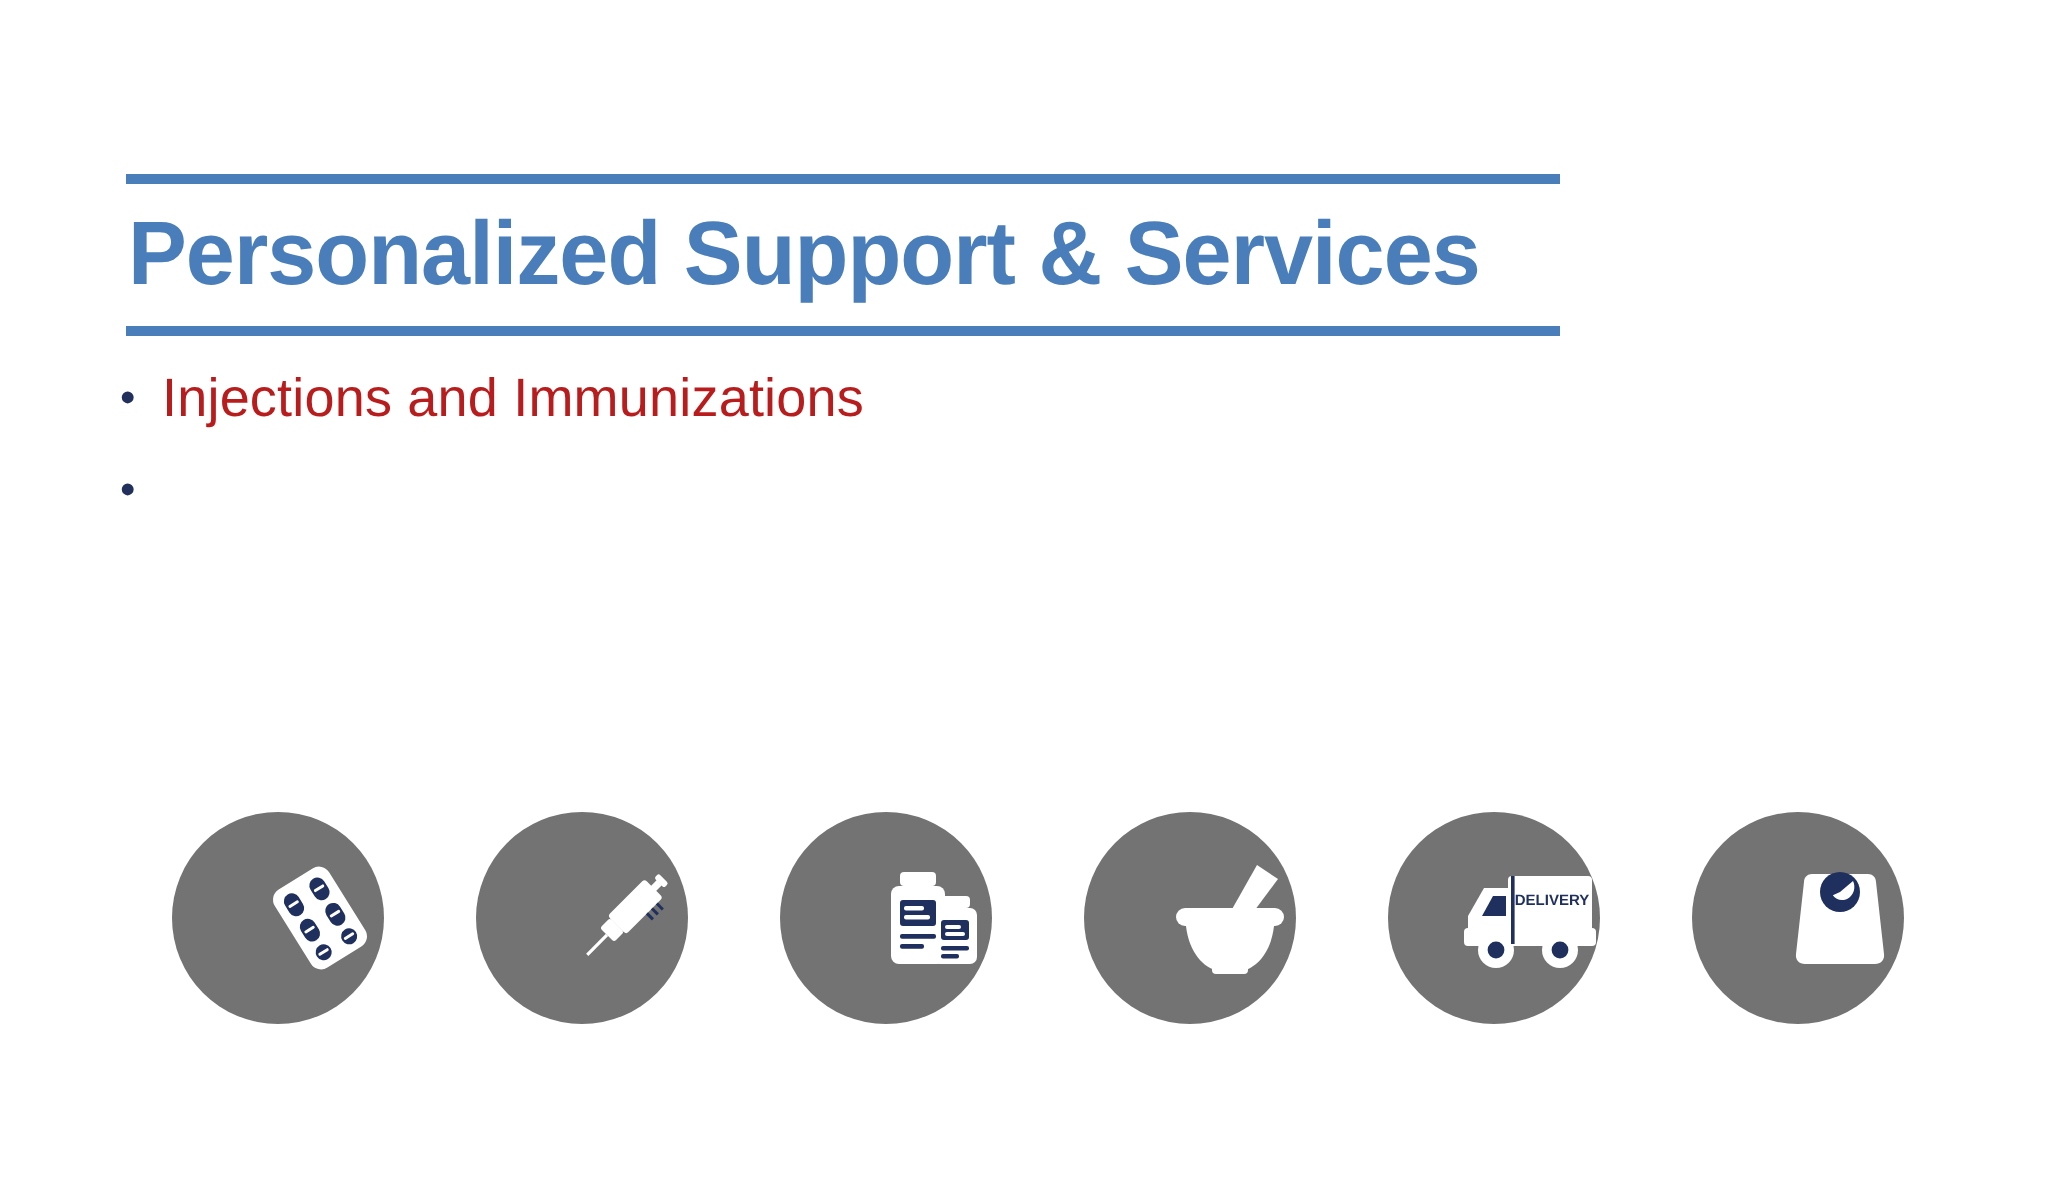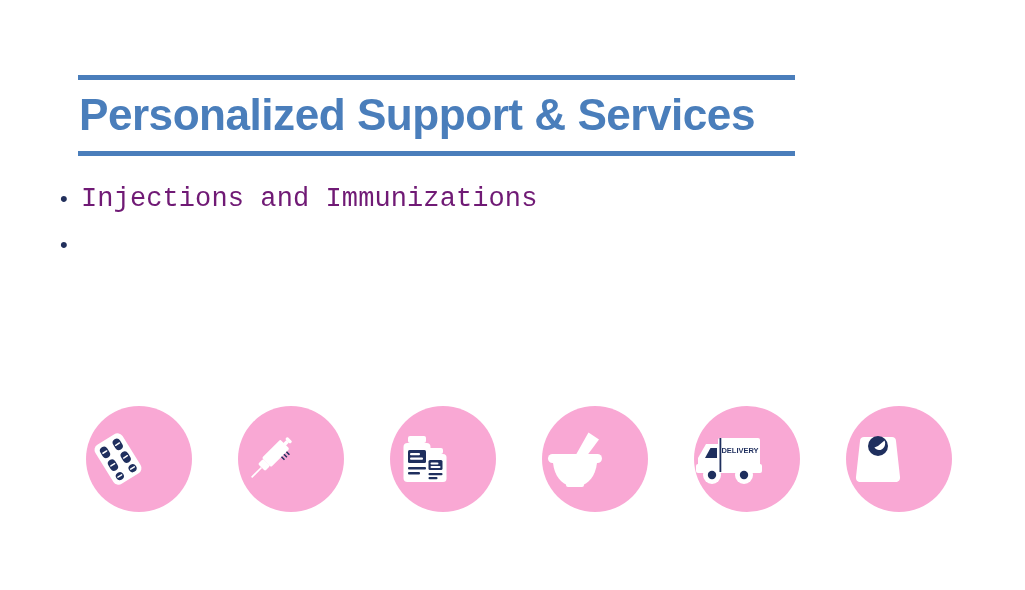--- a/index.html
+++ b/index.html
@@ -17,23 +17,22 @@
   .slide {
     position: absolute;
     inset: 0;
     background: #ffffff;
   }
 
   
   .title-block {
     position: absolute;
     left: 63px;
-    top: 75px;
+    top: 87px;
     width: 717px;
-    margin-left: 15px;
   }
   .rule {
     width: 100%;
     height: 5px;
     background: #4a7ebb;
   }
   .rule-top { margin-bottom: 0; }
   .rule-bottom { margin-top: 0; }
   .title-text {
     font-family: "Liberation Sans", sans-serif;
@@ -64,47 +63,47 @@
     width: 26px;
     flex: 0 0 26px;
     color: #22305c;
     font-size: 22px;
     line-height: 38px;
     text-align: left;
     padding-left: 5px;
     box-sizing: border-box;
   }
   .bullet-label {
-    font-family: Liberation Mono, monospace;
+    font-family: Liberation Sans, sans-serif;
     font-size: 27px;
     line-height: 38px;
-    color: #701a75;
+    color: #b91c1c;
     letter-spacing: 0.1px;
     white-space: nowrap;
   }
 
   
   .icon-row {
     position: absolute;
     left: 86px;
     top: 406px;
     width: 866px;
     height: 106px;
     display: flex;
     justify-content: space-between;
     align-items: center;
   }
   .icon-circle {
     width: 106px;
     height: 106px;
     border-radius: 50%;
-    background: #f9a8d4;
+    background: #737373;
     display: flex;
     align-items: center;
-    justify-content: flex-start;
+    justify-content: flex-end;
     flex: 0 0 106px;
   }
   .icon-circle svg {
     display: block;
   }
 </style>
 </head>
 <body>
 
 <div class="slide">

